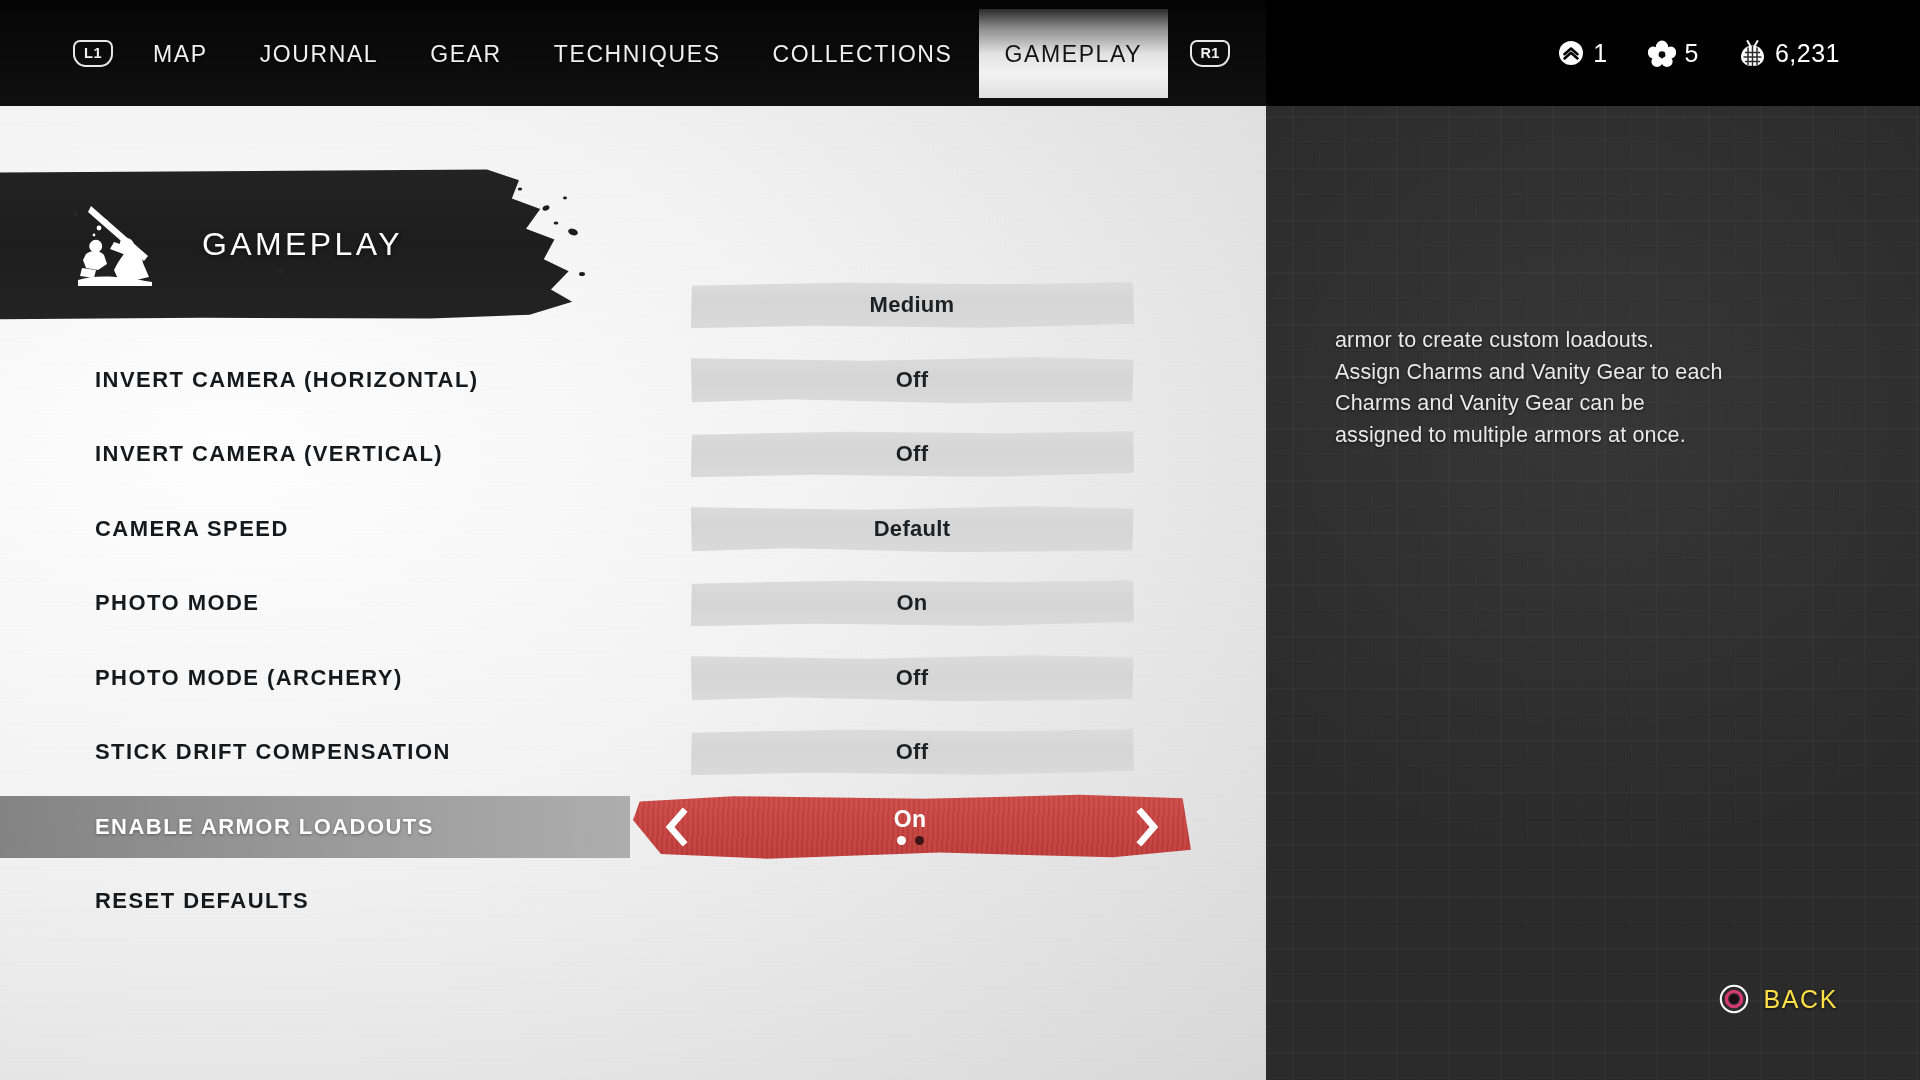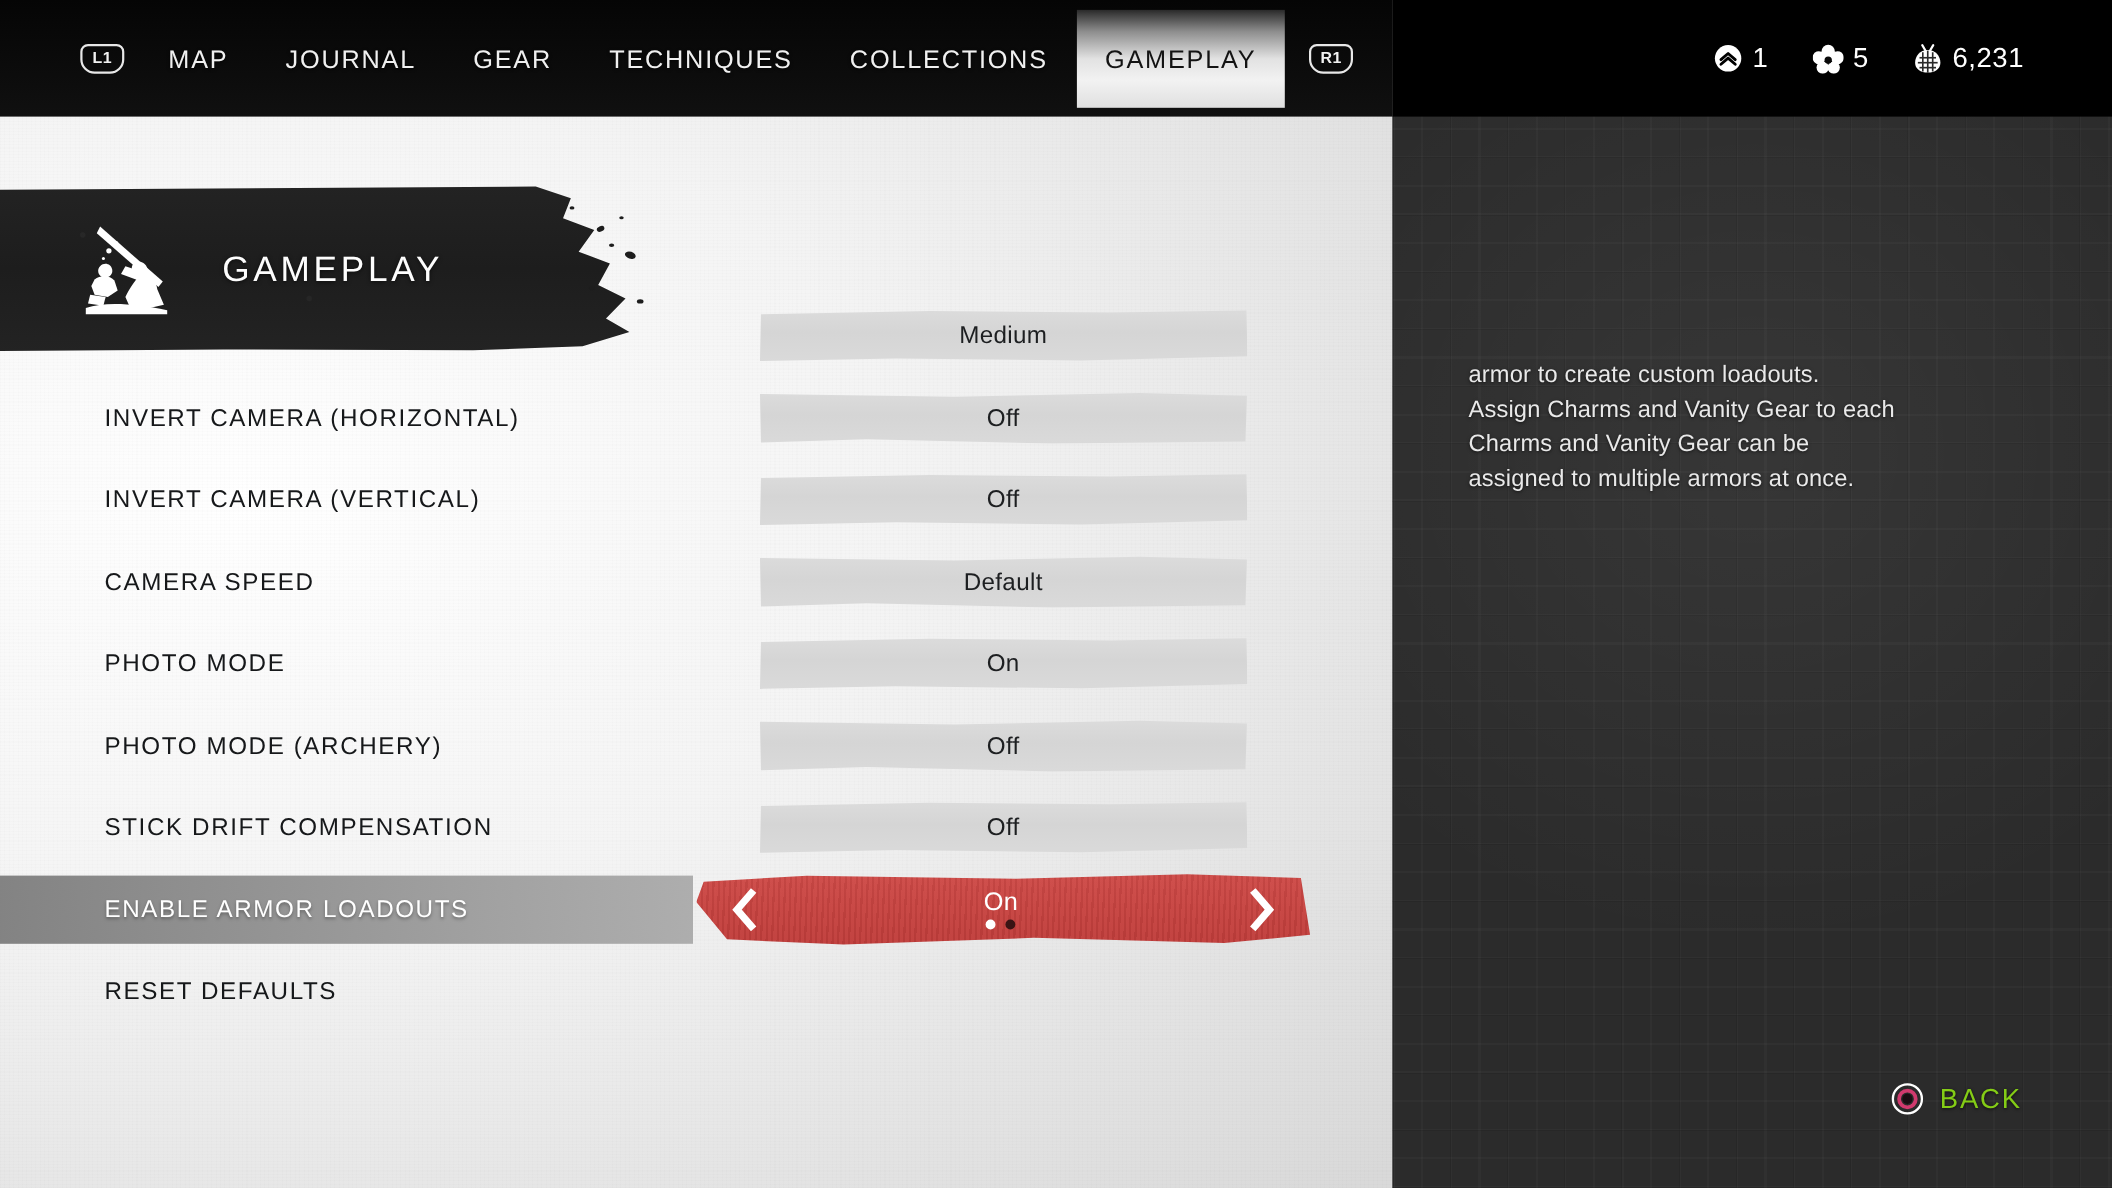--- a/index.html
+++ b/index.html
@@ -94,21 +94,21 @@
   #banner-title {
     margin-left:36px;
     color:#fdfdfd; font-size:32px; letter-spacing:3.4px; font-weight:400;
     text-shadow:0 1px 4px rgba(0,0,0,.6);
   }
 
   
   #list {
     position:absolute; left:0; top:268px; width:1266px; z-index:10;
   }
-  .row { position:relative; height:74.5px; }
+  .row { position:relative; height:74.5px;font-weight:bold; }
   .row .hl {
     position:absolute; left:0; top:6px; width:630px; height:62px;
     background:linear-gradient(90deg, rgba(125,125,125,.95) 0%, rgba(150,150,150,.95) 55%, rgba(168,168,168,.92) 100%);
     display:none;
   }
   .row.selected .hl { display:block; }
   .row .label {
     position:absolute; left:95px; top:50%; transform:translateY(-50%);
     font-size:22px; letter-spacing:1.45px; color:#16181a; white-space:nowrap;
   }
@@ -176,21 +176,21 @@
     position:absolute; left:1335px; top:325px; width:480px; z-index:26;
   }
   #desc p {
     color:#e9e9e9; font-size:21.5px; line-height:1.47; letter-spacing:.15px;
     text-shadow:0 1px 3px rgba(0,0,0,.65);
   }
   #back {
     position:absolute; right:82px; bottom:66px; z-index:26;
     display:flex; align-items:center; gap:15px;
   }
-  #back .lbl { color:#84cc16; font-size:25px; letter-spacing:1.6px; text-shadow:0 1px 3px rgba(0,0,0,.7); }
+  #back .lbl { color:#fde047; font-size:25px; letter-spacing:1.6px; text-shadow:0 1px 3px rgba(0,0,0,.7); }
 </style>
 </head>
 <body>
 
 <div id="screen">
 
   <div id="left-panel"></div>
 
   <div id="topbar">
     <div id="nav">

